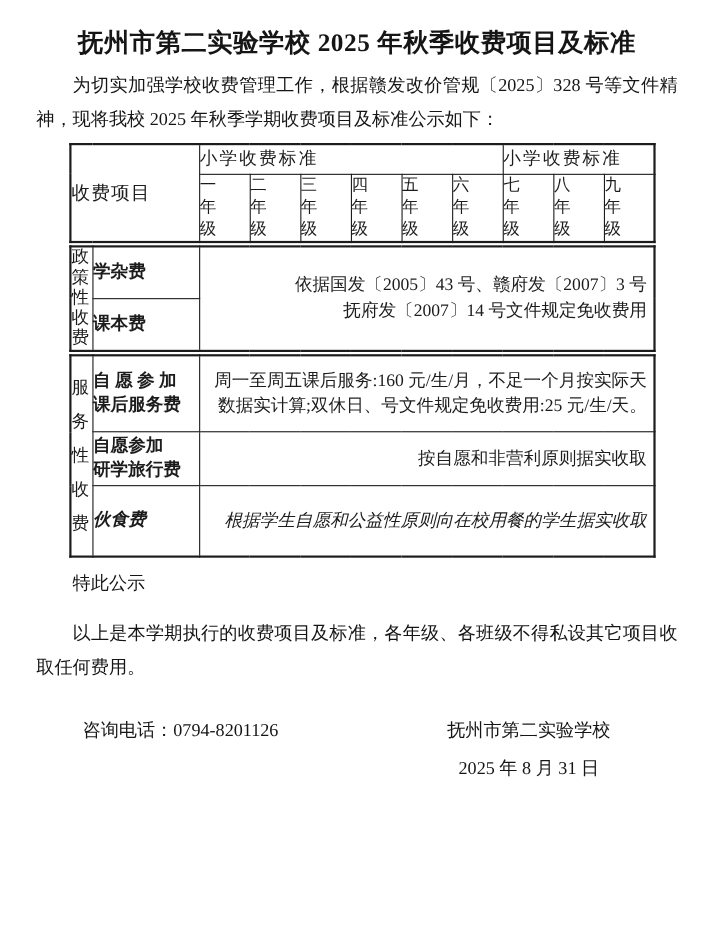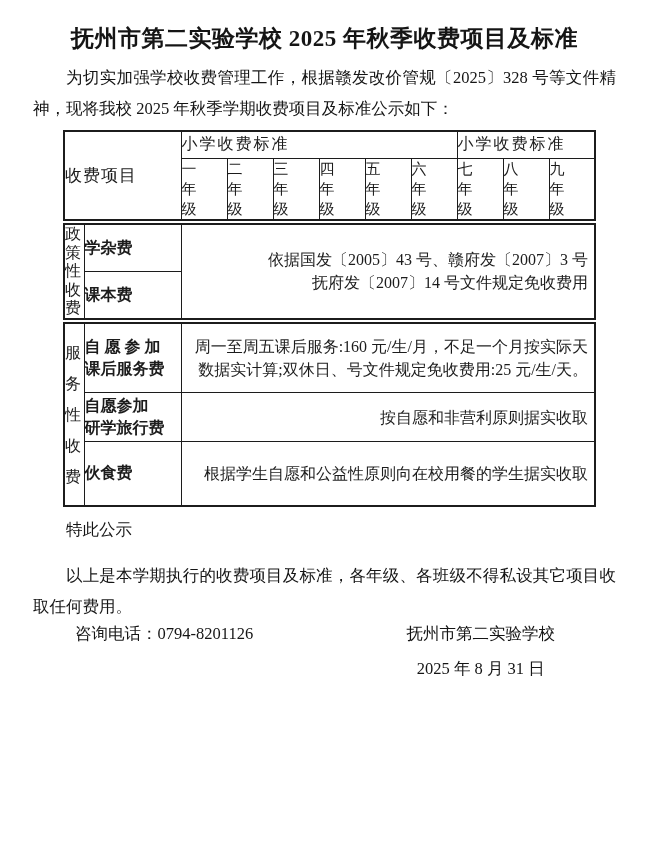--- a/index.html
+++ b/index.html
@@ -74,34 +74,35 @@
   .sect-service { line-height: 31px; }
 
   .item-label {
     white-space: pre-line;
     line-height: 22px;
     font-weight: 600;
   }
   .row-policy { height: 47px; }
   .row-service-1 { height: 70px; }
   .row-service-2 { height: 49px; }
-  .row-service-3 { height: 64px; }
+  .row-service-3 { height: 64px; font-style: italic; }
 
   .content-cell {
     text-align: right;
     padding: 2px 6px 2px 8px;
     line-height: 23px;
     white-space: pre-line;
   }
   .content-wrap { white-space: normal; }
 
   .closing { margin-top: 15px; }
   .notice { margin-top: 7px; }
 
   .footer {
+    margin-top: 30px;
     display: flex;
     justify-content: space-between;
     padding: 0 94px 0 75px;
     font-size: 16.5px;
   }
   .footer-col { display: flex; flex-direction: column; gap: 12px; }
   .footer-col.right { text-align: center; gap: 12px; }
   .footer-line { line-height: 23px; }
 </style>
 </head>

